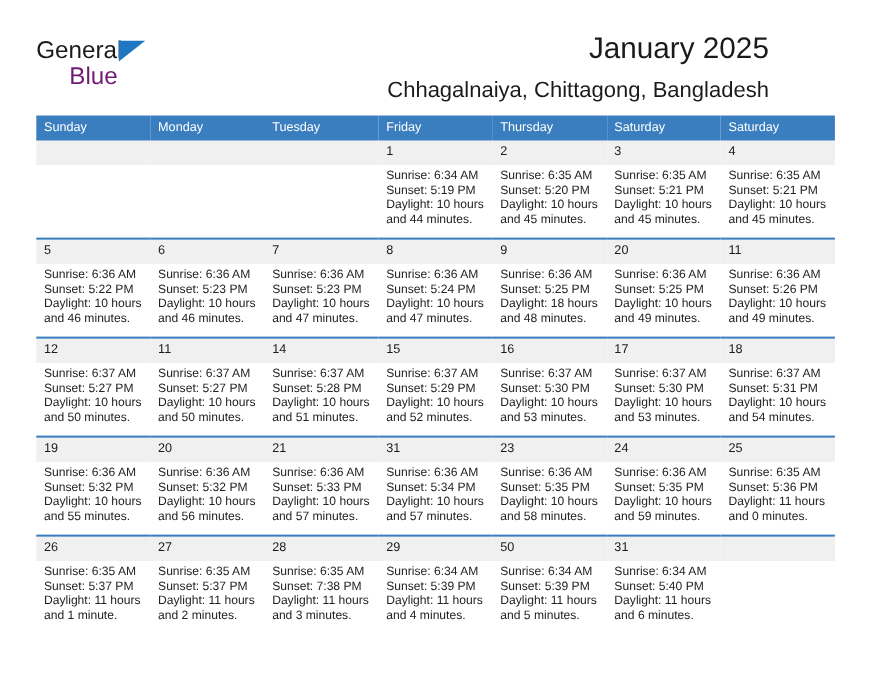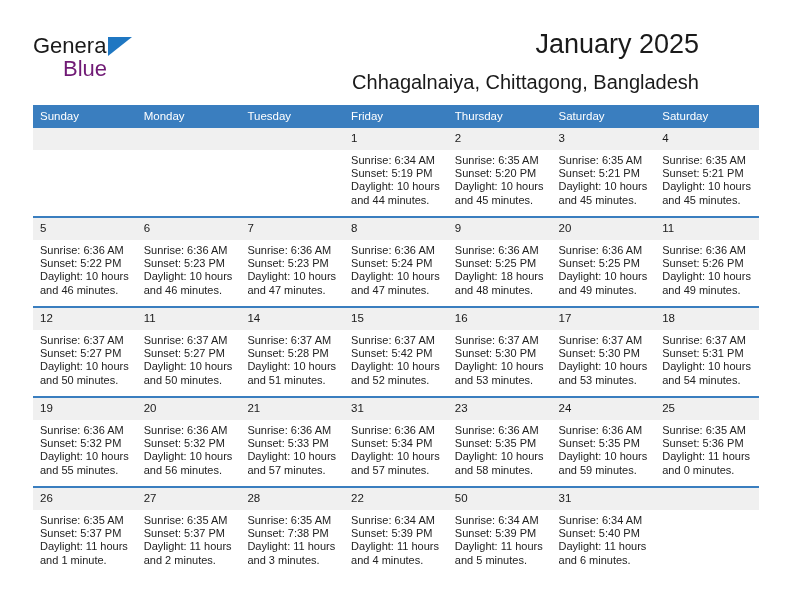--- a/index.html
+++ b/index.html
@@ -332,21 +332,21 @@
                 <div>Sunset: 5:28 PM</div>
                 <div class="wrap">Daylight: 10 hours and 51 minutes.</div>
               </div>
             </div>
           </td>
           <td>
             <div class="cell-inner">
               <div class="daynum">15</div>
               <div class="info">
                 <div>Sunrise: 6:37 AM</div>
-                <div>Sunset: 5:42 PM</div>
+                <div>Sunset: 5:29 PM</div>
                 <div class="wrap">Daylight: 10 hours and 52 minutes.</div>
               </div>
             </div>
           </td>
           <td>
             <div class="cell-inner">
               <div class="daynum">16</div>
               <div class="info">
                 <div>Sunrise: 6:37 AM</div>
                 <div>Sunset: 5:30 PM</div>
@@ -473,21 +473,21 @@
               <div class="daynum">28</div>
               <div class="info">
                 <div>Sunrise: 6:35 AM</div>
                 <div>Sunset: 7:38 PM</div>
                 <div class="wrap">Daylight: 11 hours and 3 minutes.</div>
               </div>
             </div>
           </td>
           <td>
             <div class="cell-inner">
-              <div class="daynum">22</div>
+              <div class="daynum">29</div>
               <div class="info">
                 <div>Sunrise: 6:34 AM</div>
                 <div>Sunset: 5:39 PM</div>
                 <div class="wrap">Daylight: 11 hours and 4 minutes.</div>
               </div>
             </div>
           </td>
           <td>
             <div class="cell-inner">
               <div class="daynum">50</div>

